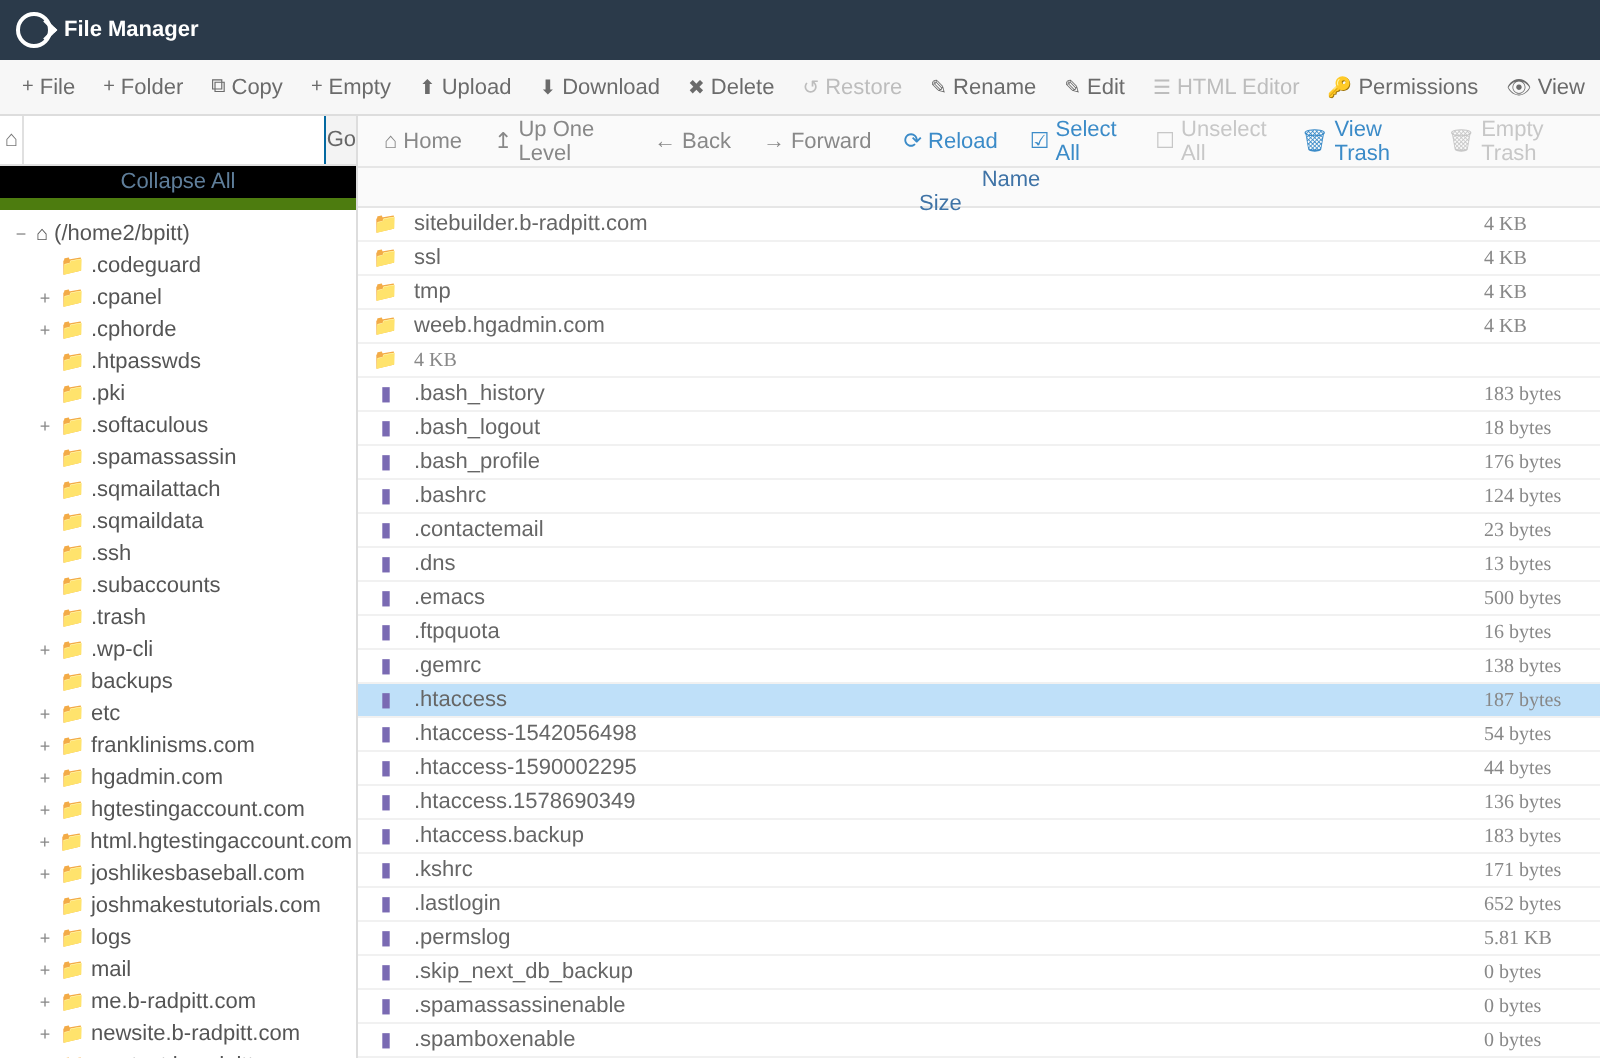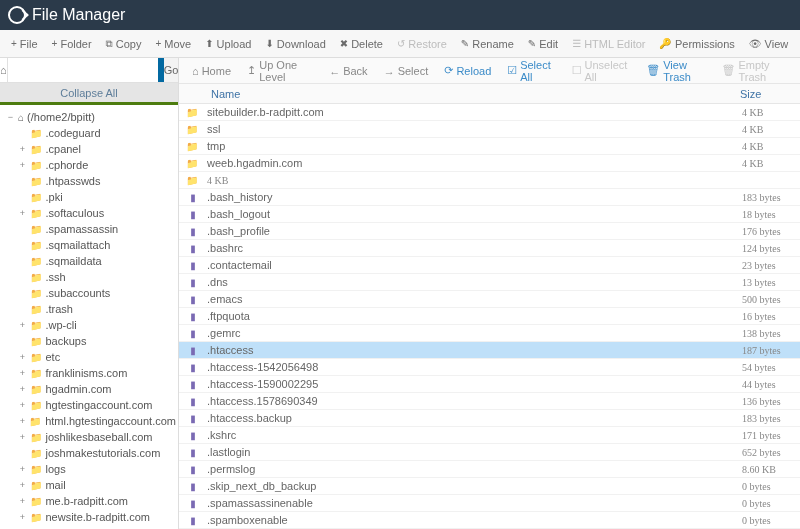--- a/index.html
+++ b/index.html
@@ -1,46 +1,46 @@
 <!DOCTYPE html>
 <html><head>
 <meta charset="utf-8">
 <style>
 * { margin: 0; padding: 0; box-sizing: border-box; font-family: Arial, Helvetica, sans-serif; font-size: 11px; }
 body { width: 800px; height: 529px; overflow: hidden; background: #fff; color: #666; display: flex; flex-direction: column; }
 .header { background: #2b3a4a; height: 30px; display: flex; align-items: center; padding: 0 8px; color: #fff; }
 .logo-wrap { display: flex; align-items: center; gap: 6px; }
 .logo-circle { width: 18px; height: 18px; border: 2px solid #fff; border-radius: 50%; position: relative; }
 .logo-circle::after { content: ""; position: absolute; right: -3px; top: 3px; width: 6px; height: 6px; border-top: 2px solid #fff; border-right: 2px solid #fff; transform: rotate(45deg); }
-.header-title { font-size: 16px; font-weight: normal; }
+.header-title { font-size: 11px; font-weight: bold; }
 .toolbar { background: #f7f7f7; border-bottom: 1px solid #ddd; height: 28px; display: flex; align-items: center; padding: 0 4px; }
 .tb-btn { display: flex; align-items: center; gap: 3px; padding: 0 7px; height: 100%; color: #6b6b6b; cursor: pointer; white-space: nowrap; }
 .tb-btn.disabled { color: #bdbdbd; }
 .tb-btn .ic { font-size: 10px; }
 .main { flex: 1; display: flex; min-height: 0; }
 .sidebar { width: 179px; border-right: 1px solid #ddd; display: flex; flex-direction: column; background: #fff; }
 .search-row { display: flex; border-bottom: 1px solid #e0e0e0; }
 .home-btn { width: 24px; height: 24px; display: flex; align-items: center; justify-content: center; border-right: 1px solid #e0e0e0; color: #777; }
 .search-in { flex: 1; border: none; outline: none; padding: 0 4px; height: 24px; }
-.go-btn { width: 28px; border-left: 6px solid #0369a1; background: #f3f3f3; display: flex; align-items: center; justify-content: center; }
-.collapse-row { height: 22px; border-bottom: 3px solid #4d7c0f; display: flex; align-items: center; justify-content: center; color: #5f7e9a; background: #e5e5e5; }
+.go-btn { width: 28px; border-left: 1px solid #0369a1; background: #f3f3f3; display: flex; align-items: center; justify-content: center; }
+.collapse-row { height: 22px; border-bottom: 6px solid #4d7c0f; display: flex; align-items: center; justify-content: center; color: #5f7e9a; background: #000000; }
 .tree { flex: 1; overflow-y: auto; padding: 4px 2px; }
 .tree-node { display: flex; align-items: center; gap: 3px; padding: 1.5px 0; line-height: 13px; white-space: nowrap; cursor: pointer; }
 .tree .pm { width: 9px; color: #888; font-size: 9px; display: inline-block; text-align: center; }
 .tree .fld { color: #e8a640; font-size: 10px; }
 .tree .hm { color: #555; font-size: 10px; }
 .tree .lbl { color: #555; }
 .d1 { padding-left: 4px; }
 .d2 { padding-left: 16px; }
 .content { flex: 1; display: flex; flex-direction: column; min-width: 0; }
 .subtoolbar { background: #fafafa; border-bottom: 1px solid #e6e6e6; height: 26px; display: flex; align-items: center; padding: 0 6px; gap: 2px; }
 .st-btn { display: flex; align-items: center; gap: 3px; padding: 0 7px; height: 100%; color: #888; cursor: pointer; }
 .st-btn.blue { color: #3b8bc8; }
 .st-btn.disabled { color: #c7c7c7; }
-.col-headers { display: flex; background: #fafafa; border-bottom: 1px solid #e6e6e6; height: 20px; align-items: center; color: #3f73a6; font-size: 11px; }
+.col-headers { display: flex; background: #fafafa; border-bottom: 1px solid #e6e6e6; height: 20px; align-items: center; color: #3f73a6; font-size: 11px; flex-direction: column; }
 .col-name { flex: 1; padding-left: 32px; }
 .col-size { width: 60px; text-align: left; padding-right: 8px; }
 .filelist { flex: 1; overflow-y: auto; }
 .frow { display: flex; align-items: center; height: 17px; border-bottom: 1px solid #f1f1f1; cursor: pointer; }
 .frow.sel { background: #bfe0f9; }
 .frow .ficon { width: 28px; display: flex; justify-content: center; color: #e8a640; font-size: 10px; }
 .frow .ficon.doc { color: #7a6ab3; }
 .frow .fname { flex: 1; color: #666; font-size: 11px; white-space: nowrap; overflow: hidden; }
 .frow .fsize { width: 58px; color: #888; font-size: 10px; text-align: left; padding-right: 6px; white-space: nowrap; font-family: Liberation Serif, serif; }
 </style>
@@ -62,21 +62,21 @@
   <div class="tb-btn">
       <span class="ic">+</span>
       <span>Folder</span>
     </div>
   <div class="tb-btn">
       <span class="ic">⧉</span>
       <span>Copy</span>
     </div>
   <div class="tb-btn">
       <span class="ic">+</span>
-      <span>Move</span>
+      <span>Empty</span>
     </div>
   <div class="tb-btn">
       <span class="ic">⬆</span>
       <span>Upload</span>
     </div>
   <div class="tb-btn">
       <span class="ic">⬇</span>
       <span>Download</span>
     </div>
   <div class="tb-btn">
@@ -275,21 +275,21 @@
       <div class="st-btn">
           <span>↥</span>
           <span>Up One Level</span>
         </div>
       <div class="st-btn">
           <span>←</span>
           <span>Back</span>
         </div>
       <div class="st-btn">
           <span>→</span>
-          <span>Select</span>
+          <span>Forward</span>
         </div>
       <div class="st-btn blue">
           <span>⟳</span>
           <span>Reload</span>
         </div>
       <div class="st-btn blue">
           <span>☑</span>
           <span>Select All</span>
         </div>
       <div class="st-btn disabled">
@@ -410,21 +410,21 @@
           <div class="fsize">171 bytes</div>
         </div>
         <div class="frow">
           <div class="ficon doc">▮</div>
           <div class="fname">.lastlogin</div>
           <div class="fsize">652 bytes</div>
         </div>
         <div class="frow">
           <div class="ficon doc">▮</div>
           <div class="fname">.permslog</div>
-          <div class="fsize">8.60 KB</div>
+          <div class="fsize">5.81 KB</div>
         </div>
         <div class="frow">
           <div class="ficon doc">▮</div>
           <div class="fname">.skip_next_db_backup</div>
           <div class="fsize">0 bytes</div>
         </div>
         <div class="frow">
           <div class="ficon doc">▮</div>
           <div class="fname">.spamassassinenable</div>
           <div class="fsize">0 bytes</div>

